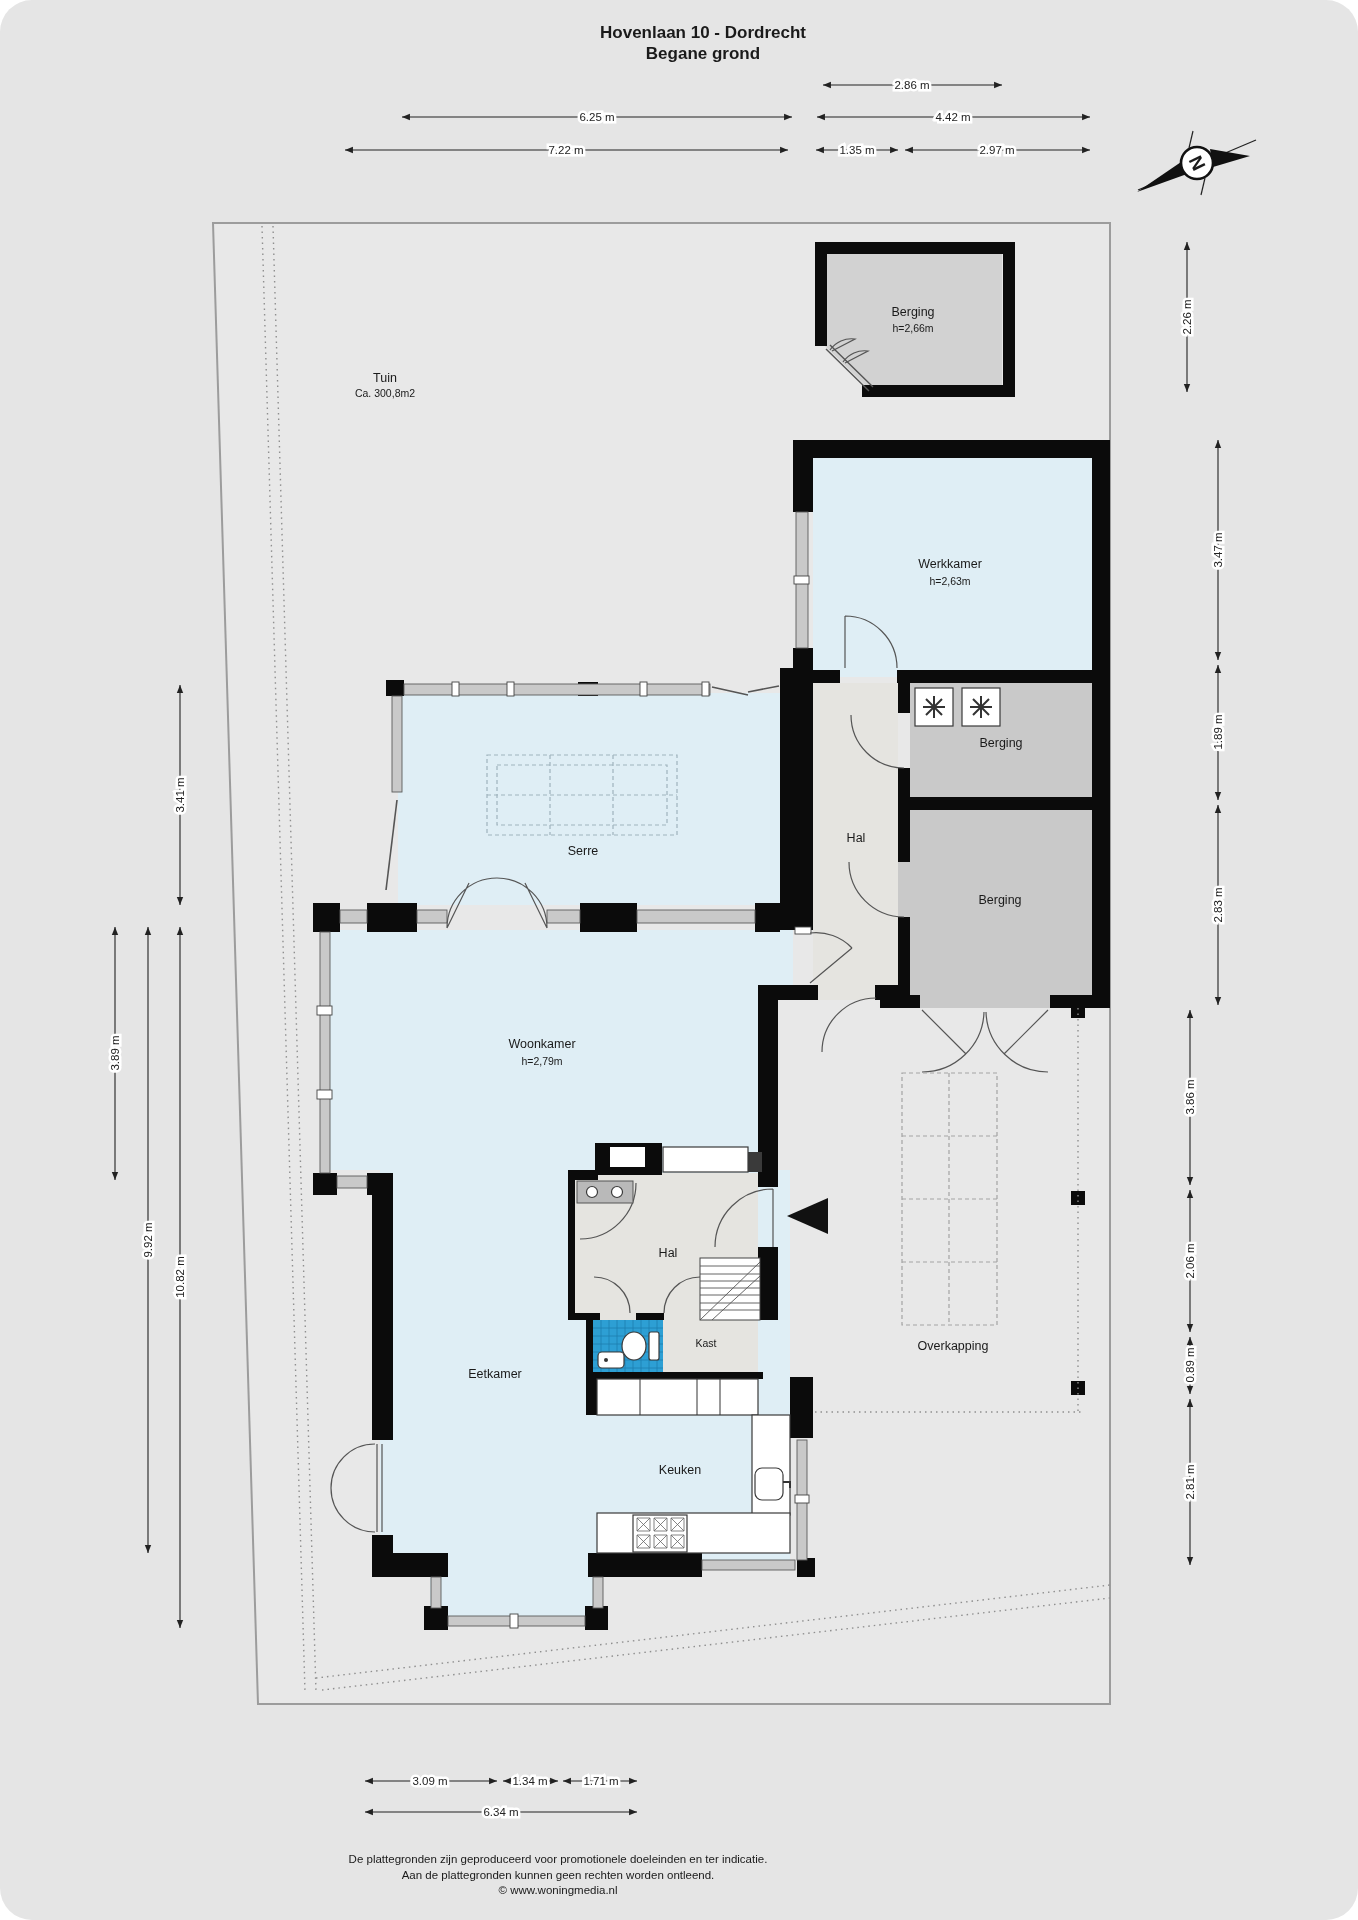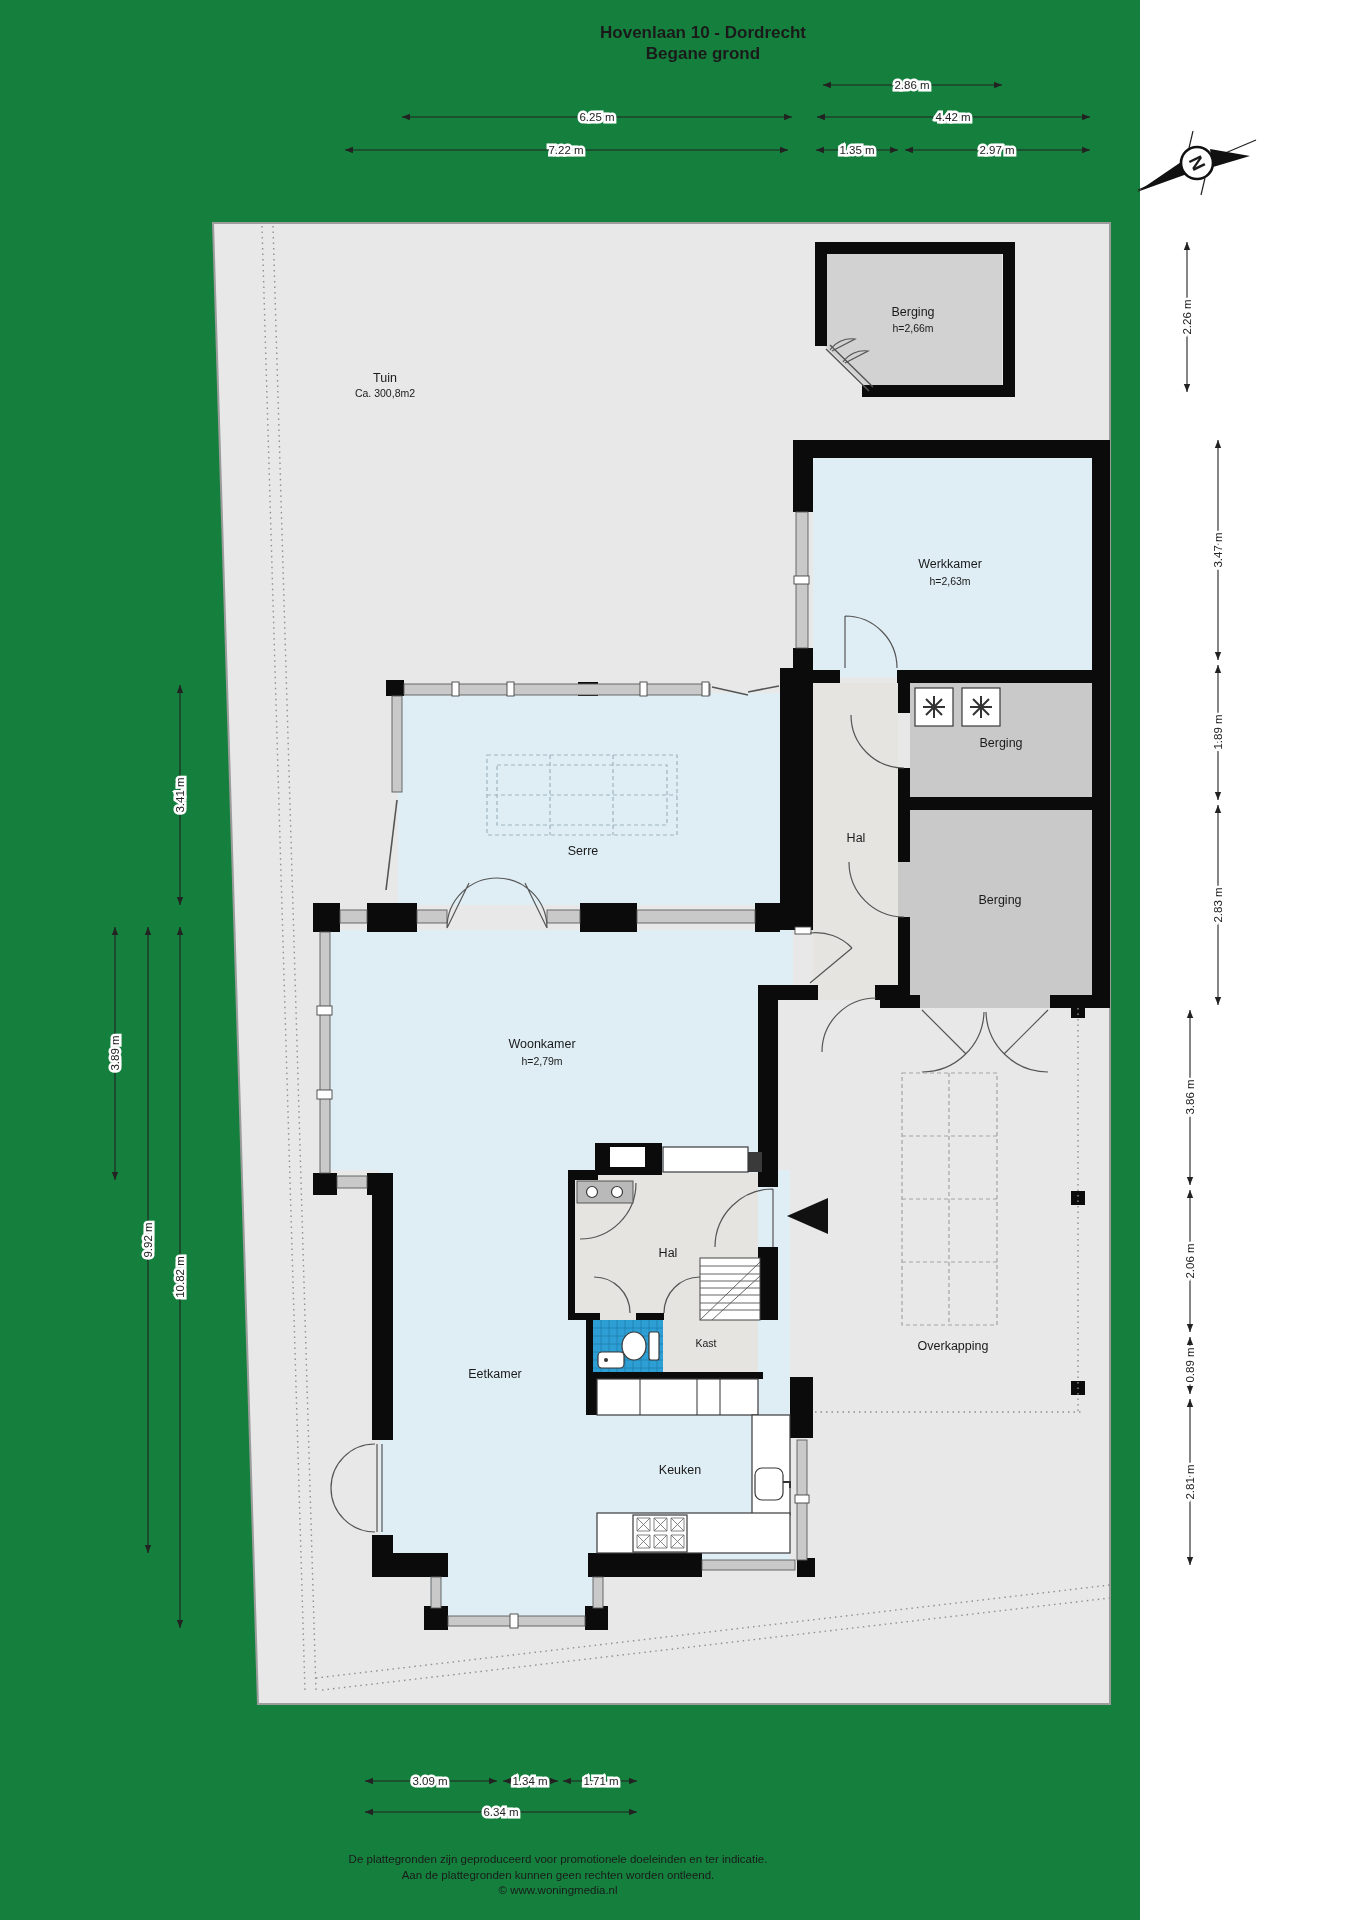--- a/index.html
+++ b/index.html
@@ -1,16 +1,16 @@
 <!DOCTYPE html>
 <html><head>
 <meta charset="utf-8">
 <style>
   html,body{margin:0;padding:0;background:#fff;}
-  .page{position:relative;width:1140px;height:1920px;background:#15803d;font-family:"Liberation Sans",sans-serif;}
+  .page{position:relative;width:1358px;height:1920px;background:#e5e5e5;font-family:"Liberation Sans",sans-serif;border-radius:32px;}
   svg{display:block;}
   text{font-family:"Liberation Sans","DejaVu Sans",sans-serif;fill:#1a1a1a;}
   .title1{font-size:17px;font-weight:bold;}
   .title2{font-size:17px;font-weight:bold;}
   .room{font-size:12.5px;}
   .sub{font-size:10.5px;}
   .dim{font-size:11.5px;fill:#222;paint-order:stroke;stroke:#ffffff;stroke-width:5px;}
   .footer{font-size:11.5px;}
   .dimline{stroke:#222;stroke-width:1.1;}
   .wall{fill:#0b0b0b;}

